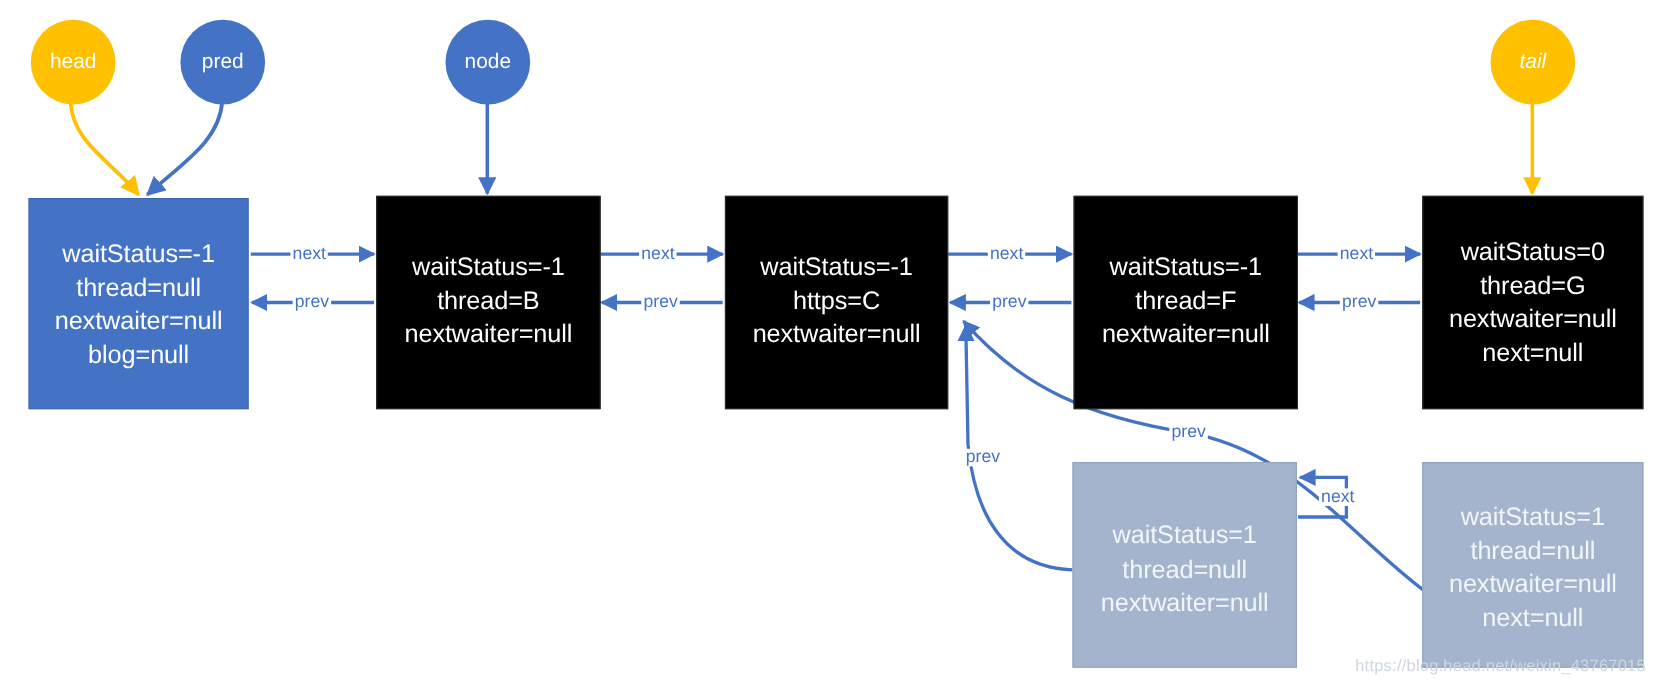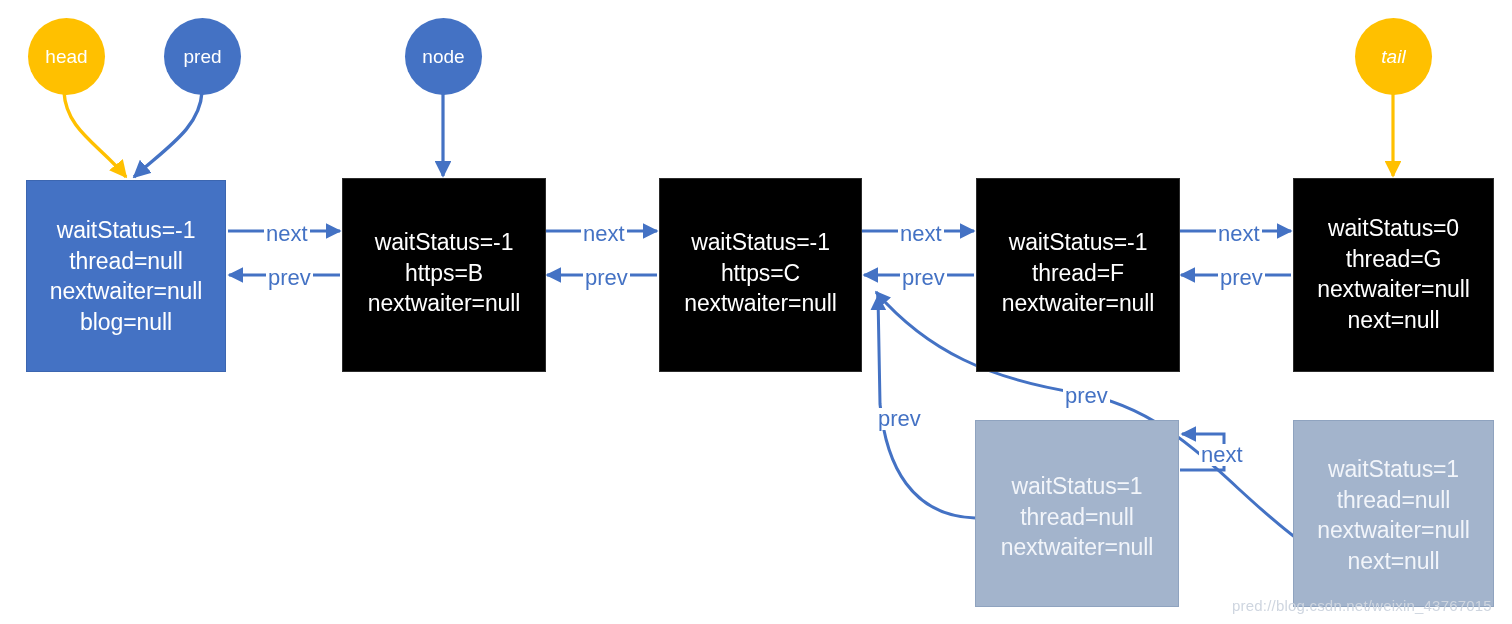--- a/index.html
+++ b/index.html
@@ -59,21 +59,21 @@
   .nodebox.gray  {
     background: #A3B4CC;
     border: 1px solid #8fa3bf;
     color: #f2f5fa;
   }
   .nodebox .line { white-space: nowrap; }
   
   .elabel {
     position: absolute;
     color: #4472C4;
-    font-size: 22px;
+    font-size: 16px;
     line-height: 1;
     white-space: nowrap;
     background: #ffffff;
     padding: 0 2px;
   }
   
   #watermark {
     position: absolute;
     left: 1232px;
     top: 597px;
@@ -141,21 +141,21 @@
 
   <div class="nodebox blue" style="left:26px; top:180px; width:200px; height:192px;">
     <div class="line">waitStatus=-1</div>
     <div class="line">thread=null</div>
     <div class="line">nextwaiter=null</div>
     <div class="line">blog=null</div>
   </div>
 
   <div class="nodebox black" style="left:342px; top:178px; width:204px; height:194px; padding-top:48px;">
     <div class="line">waitStatus=-1</div>
-    <div class="line">https=B</div>
+    <div class="line">thread=B</div>
     <div class="line">nextwaiter=null</div>
   </div>
 
   <div class="nodebox black" style="left:659px; top:178px; width:203px; height:194px; padding-top:48px;">
     <div class="line">waitStatus=-1</div>
     <div class="line">https=C</div>
     <div class="line">nextwaiter=null</div>
   </div>
 
   <div class="nodebox black" style="left:976px; top:178px; width:204px; height:194px; padding-top:48px;">
@@ -195,15 +195,15 @@
 
   <div class="elabel" style="left:1216px; top:223px;">next</div>
   <div class="elabel" style="left:1218px; top:267px;">prev</div>
 
   <div class="elabel" style="left:876px; top:408px;">prev</div>
 
   <div class="elabel" style="left:1063px; top:385px;">prev</div>
 
   <div class="elabel" style="left:1199px; top:444px;">next</div>
 
-  <div id="watermark">pred://blog.csdn.net/weixin_43767015</div>
+  <div id="watermark">https://blog.head.net/weixin_43767015</div>
 
 </div>
 
 </body></html>

